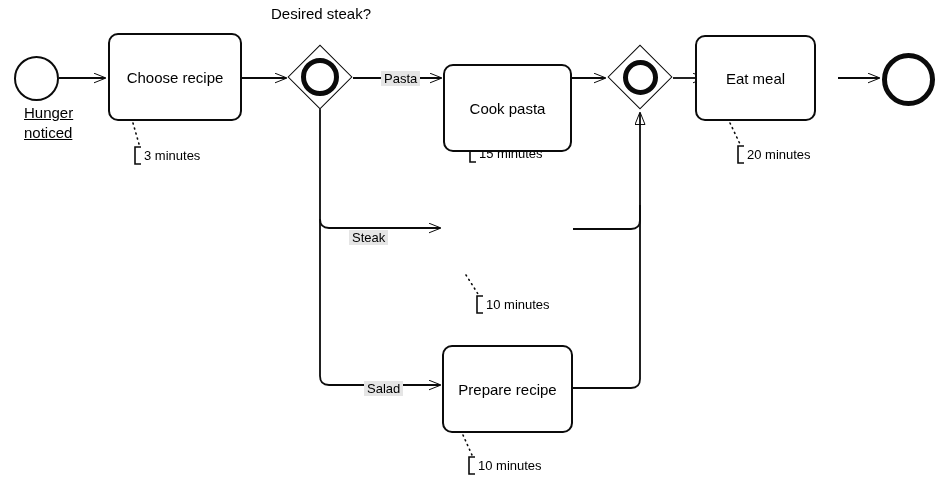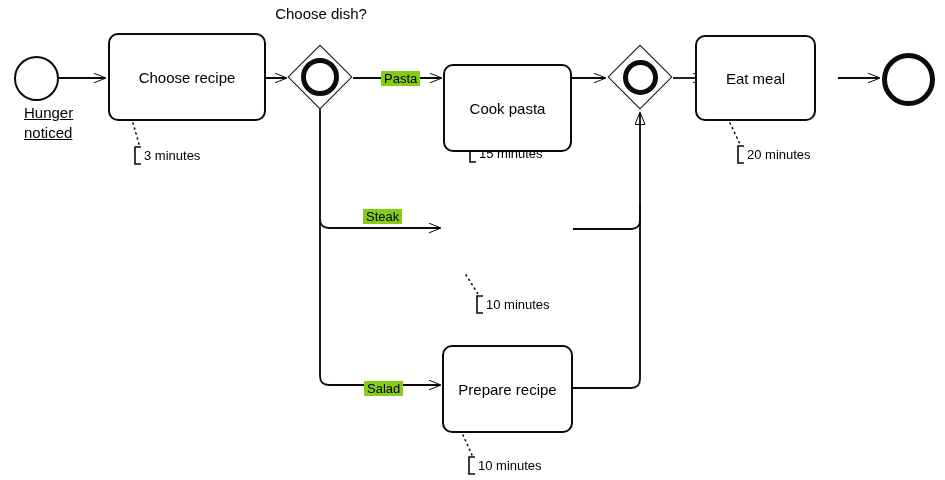--- a/index.html
+++ b/index.html
@@ -33,21 +33,21 @@
   .gw .ring {
     position:absolute; box-sizing:border-box;
     border:5px solid #0b0b0b; border-radius:50%; background:#fff;
   }
   .gw.split .ring { width:38px; height:38px; left:4px; top:4px; }
   .gw.merge .ring { width:35px; height:35px; left:5.5px; top:5.5px; }
 
   .lbl { position:absolute; font-size:15px; line-height:20px; z-index:2; }
   .edge-lbl {
     position:absolute; font-size:13px; line-height:15px; z-index:4;
-    background:#84cc16; padding:0 3px; white-space:nowrap;
+    background:#e5e5e5; padding:0 3px; white-space:nowrap;
   }
   .note { position:absolute; font-size:13px; line-height:16px; z-index:2; white-space:nowrap; }
   .gw-question { position:absolute; font-size:15px; z-index:2; text-align:center; }
 </style>
 </head>
 <body>
 
 <div class="canvas">
 
   <svg class="edges" viewBox="0 0 945 480">
@@ -85,34 +85,34 @@
 
   <div class="event start" style="left:14px; top:56px;"></div>
   <div class="lbl" style="left:24px; top:103px; width:64px;text-decoration:underline;">Hunger noticed</div>
 
   <div class="event end" style="left:882px; top:53px;"></div>
 
   <div class="gw split" style="left:297px; top:54px; width:46px; height:46px;">
     <div class="diamond"></div>
     <div class="ring"></div>
   </div>
-  <div class="gw-question" style="left:261px; top:5px; width:120px;">Choose dish?</div>
+  <div class="gw-question" style="left:261px; top:5px; width:120px;">Desired steak?</div>
 
   <div class="gw merge" style="left:617px; top:54px; width:46px; height:46px;">
     <div class="diamond"></div>
     <div class="ring"></div>
   </div>
 
-  <div class="task" style="left:108px; top:33px; width:158px; height:88px;">Choose recipe</div>
+  <div class="task" style="left:108px; top:33px; width:134px; height:88px;">Choose recipe</div>
   <div class="task" style="left:443px; top:33px; width:129px; height:88px;margin-top:31px;">Cook pasta</div>
   <div class="task" style="left:442px; top:345px; width:131px; height:88px;">Prepare recipe</div>
   <div class="task" style="left:695px; top:35px; width:121px; height:86px;">Eat meal</div>
 
   <div class="edge-lbl" style="left:381px; top:71px;">Pasta</div>
-  <div class="edge-lbl" style="left:349px; top:209px;margin-left:14px;">Steak</div>
+  <div class="edge-lbl" style="left:349px; top:230px;">Steak</div>
   <div class="edge-lbl" style="left:364px; top:381px;">Salad</div>
 
   <div class="note" style="left:144px; top:148px;">3 minutes</div>
   <div class="note" style="left:479px; top:146px;">15 minutes</div>
   <div class="note" style="left:486px; top:297px;">10 minutes</div>
   <div class="note" style="left:478px; top:458px;">10 minutes</div>
   <div class="note" style="left:747px; top:147px;">20 minutes</div>
 
 </div>
 

